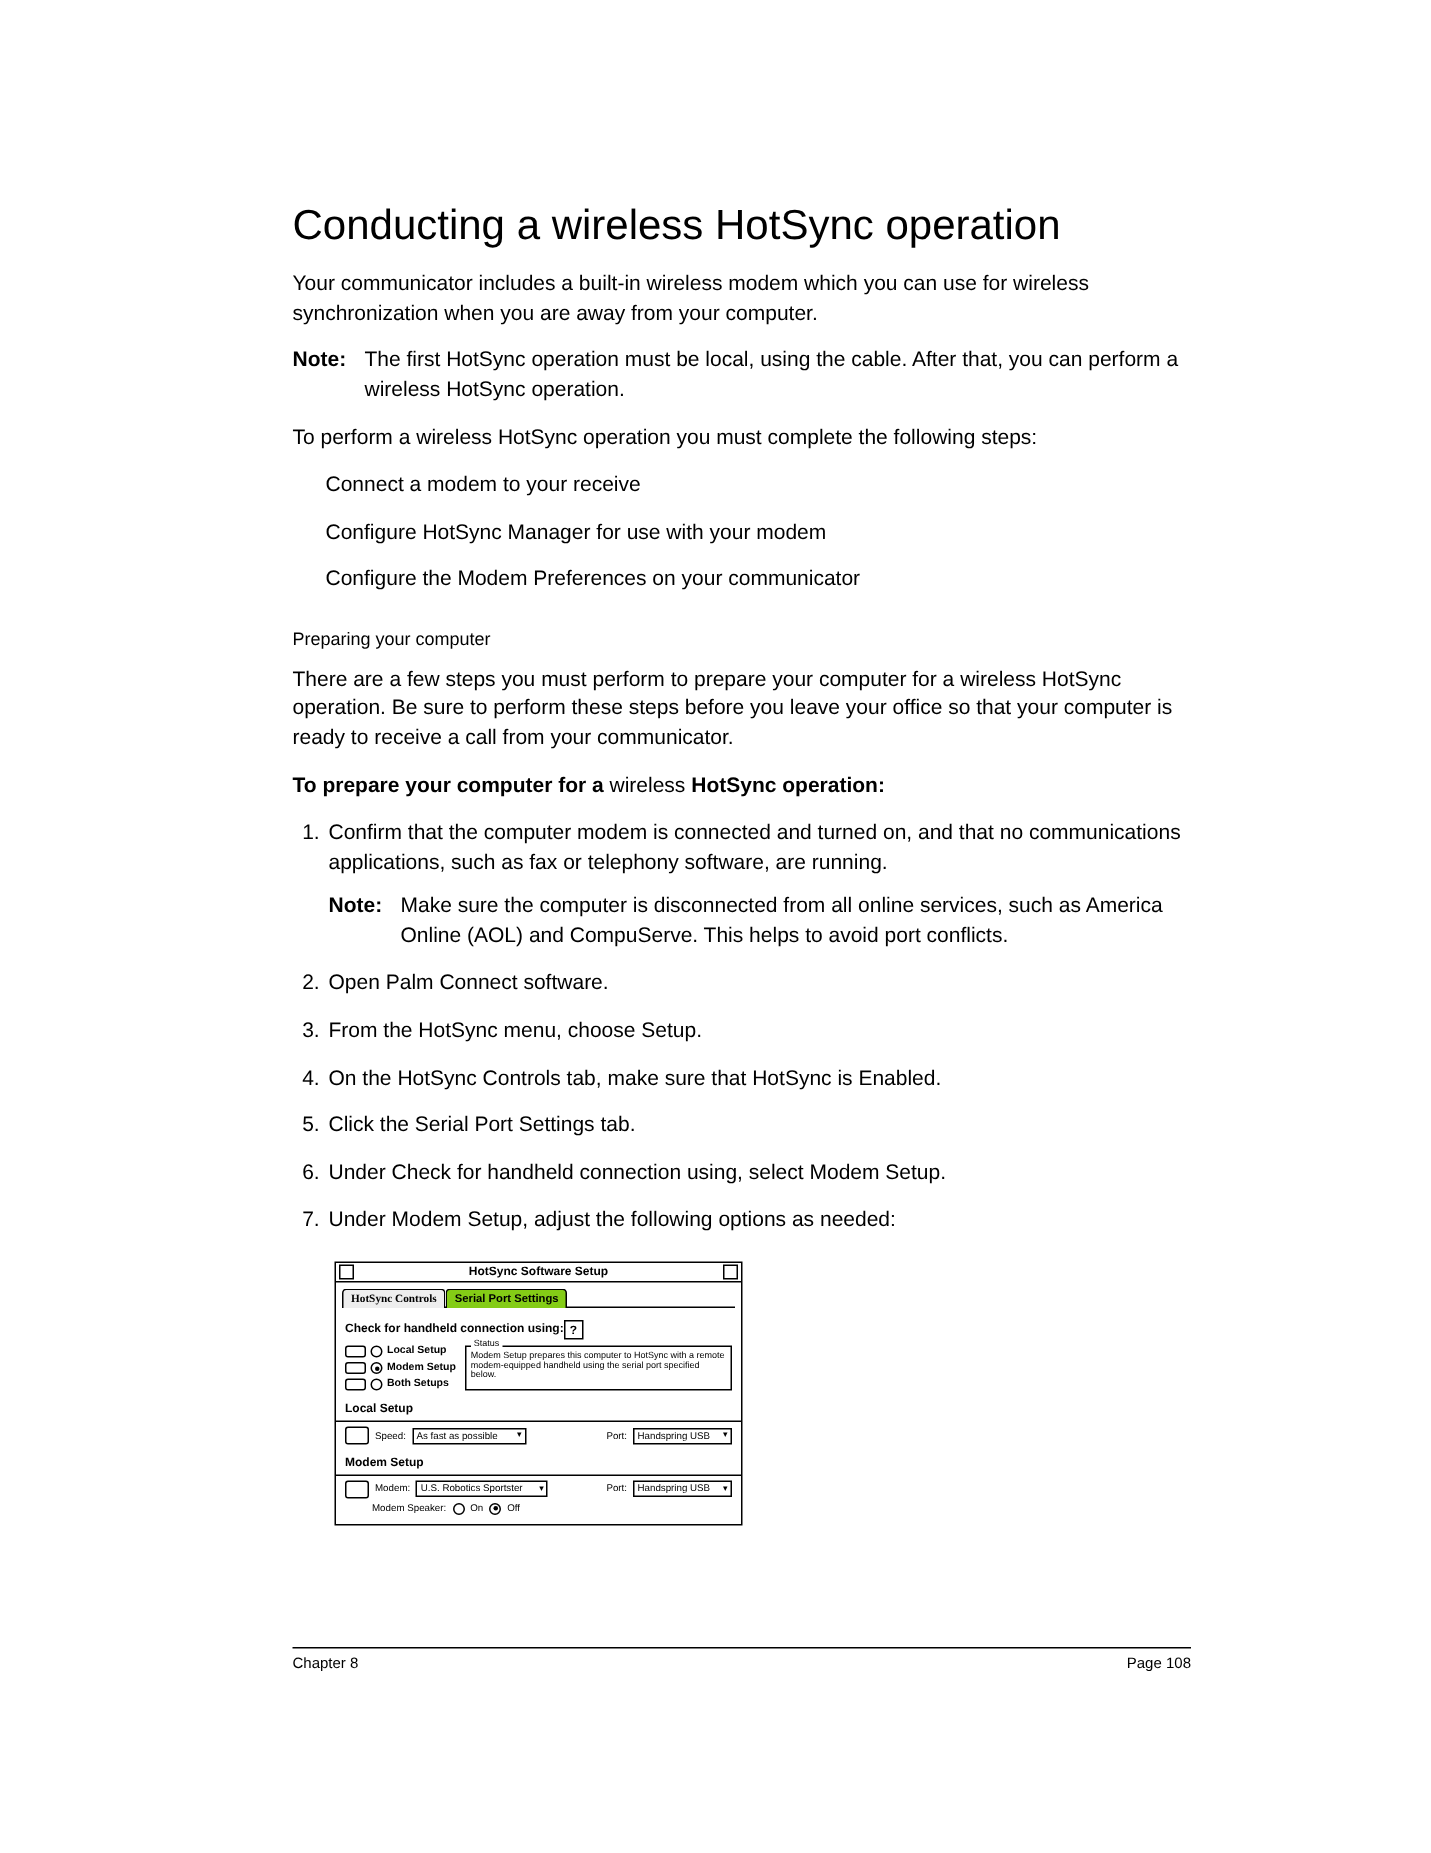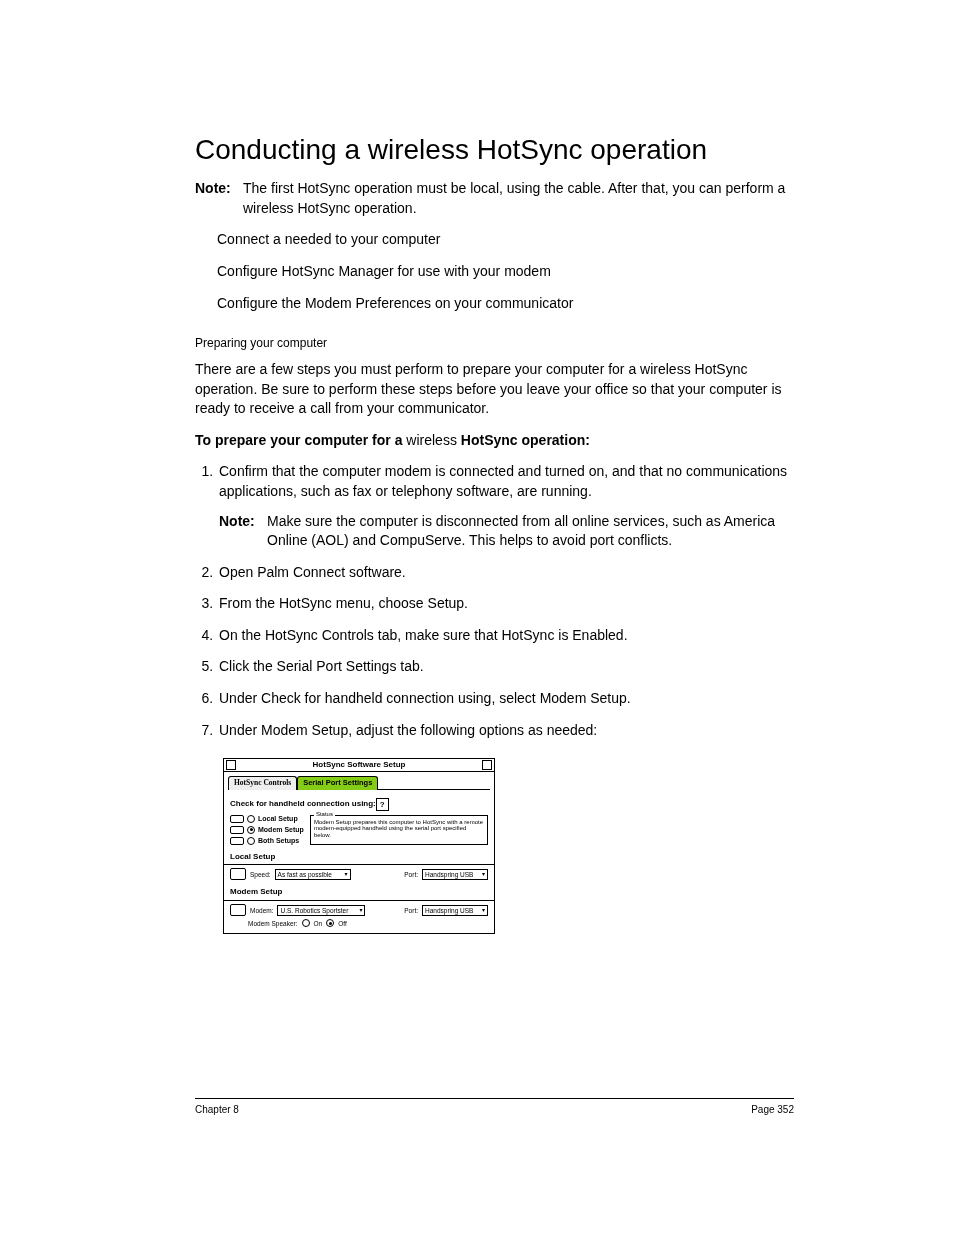--- a/index.html
+++ b/index.html
@@ -95,29 +95,31 @@
     display: flex;
     justify-content: space-between;
     font-size: 10px;
   }
 </style>
 </head>
 <body>
 
 <div class="page">
   <h1>Conducting a wireless HotSync operation</h1>
+  <p>Your communicator includes a built-in wireless modem which you can use for wireless synchronization when you are away from your computer.</p>
 
   <div class="note-row">
     <div class="label">Note:</div>
     <div class="text">The first HotSync operation must be local, using the cable. After that, you can perform a wireless HotSync operation.</div>
   </div>
 
+  <p>To perform a wireless HotSync operation you must complete the following steps:</p>
 
   <div class="steps-simple">
-    <div>Connect a needed to your computer</div>
+    <div>Connect a modem to your receive</div>
     <div>Configure HotSync Manager for use with your modem</div>
     <div>Configure the Modem Preferences on your communicator</div>
   </div>
 
   <h2>Preparing your computer</h2>
   <p>There are a few steps you must perform to prepare your computer for a wireless HotSync operation. Be sure to perform these steps before you leave your office so that your computer is ready to receive a call from your communicator.</p>
 
   <p>
     <span class="bold-inline">To prepare your computer for a </span><span>wireless </span><span class="bold-inline">HotSync operation:</span>
   </p>
@@ -219,15 +221,15 @@
           <span class="lbl">On</span>
           <span class="radio sel"></span>
           <span class="lbl">Off</span>
         </div>
       </div>
     </div>
   </div>
 
   <div class="footer">
     <span>Chapter 8</span>
-    <span>Page 352</span>
+    <span>Page 108</span>
   </div>
 </div>
 
 </body></html>

